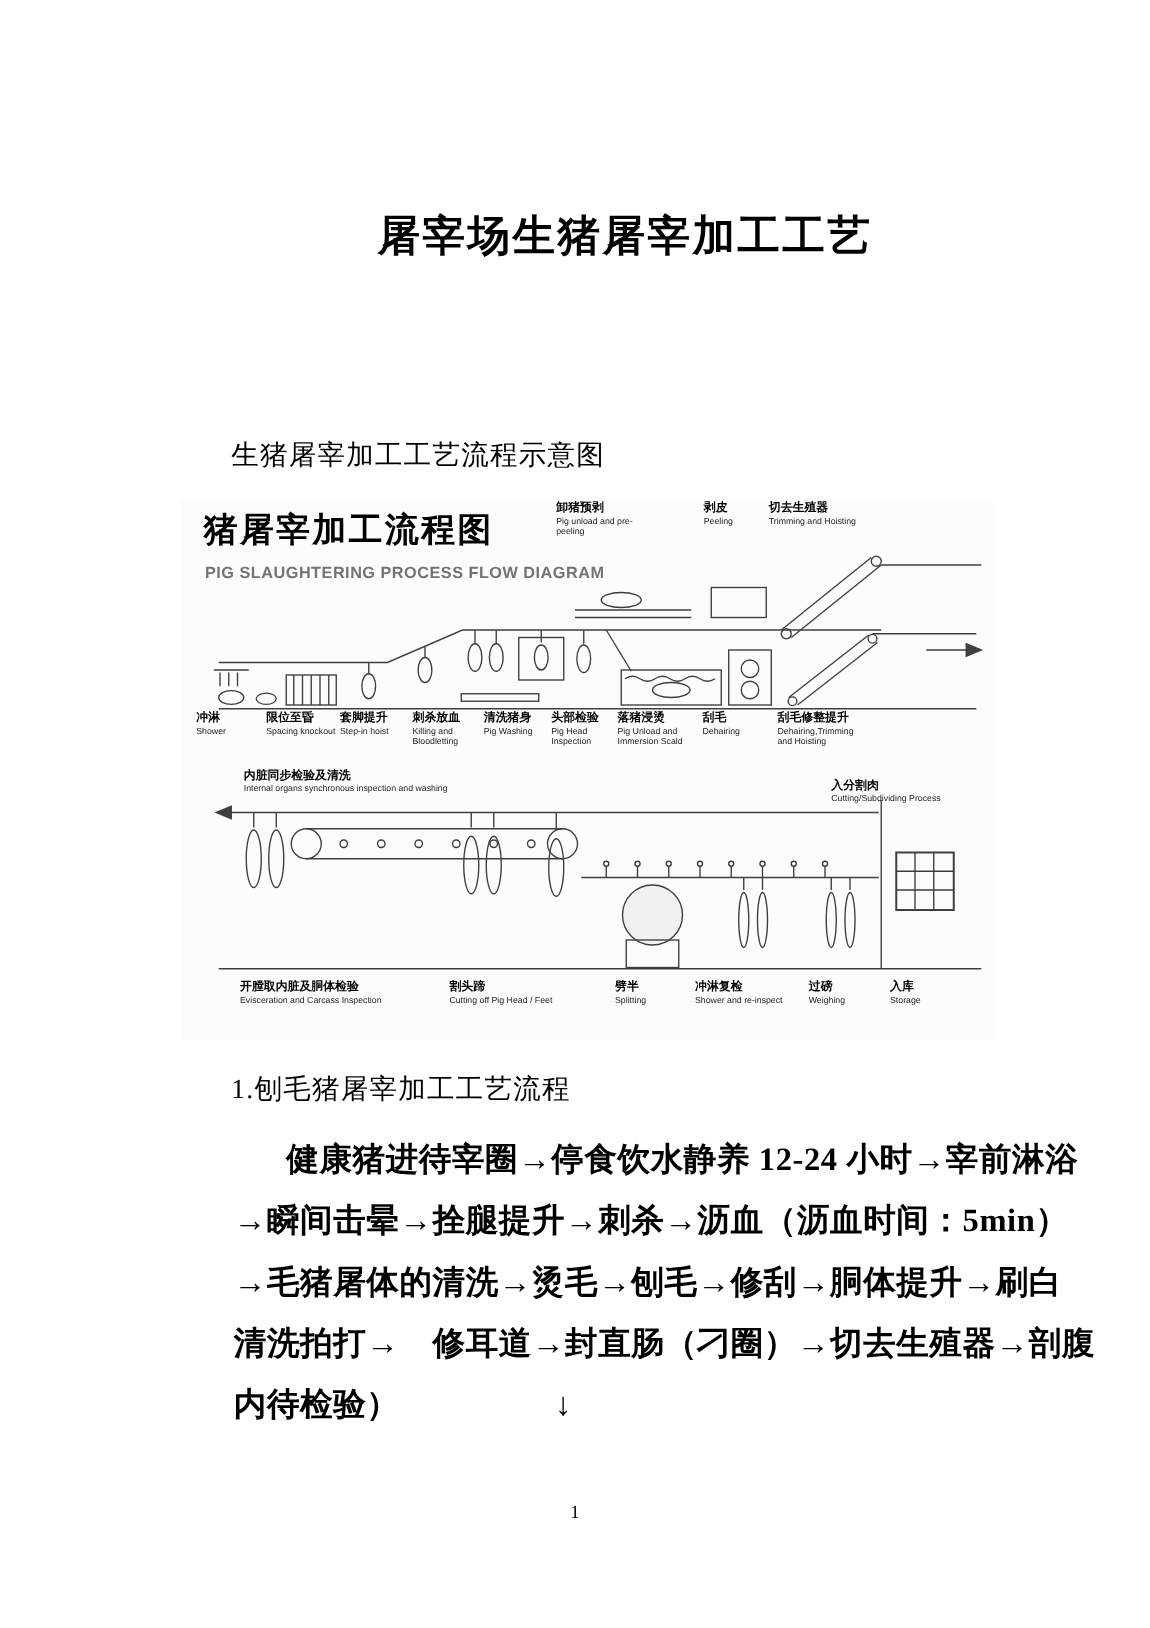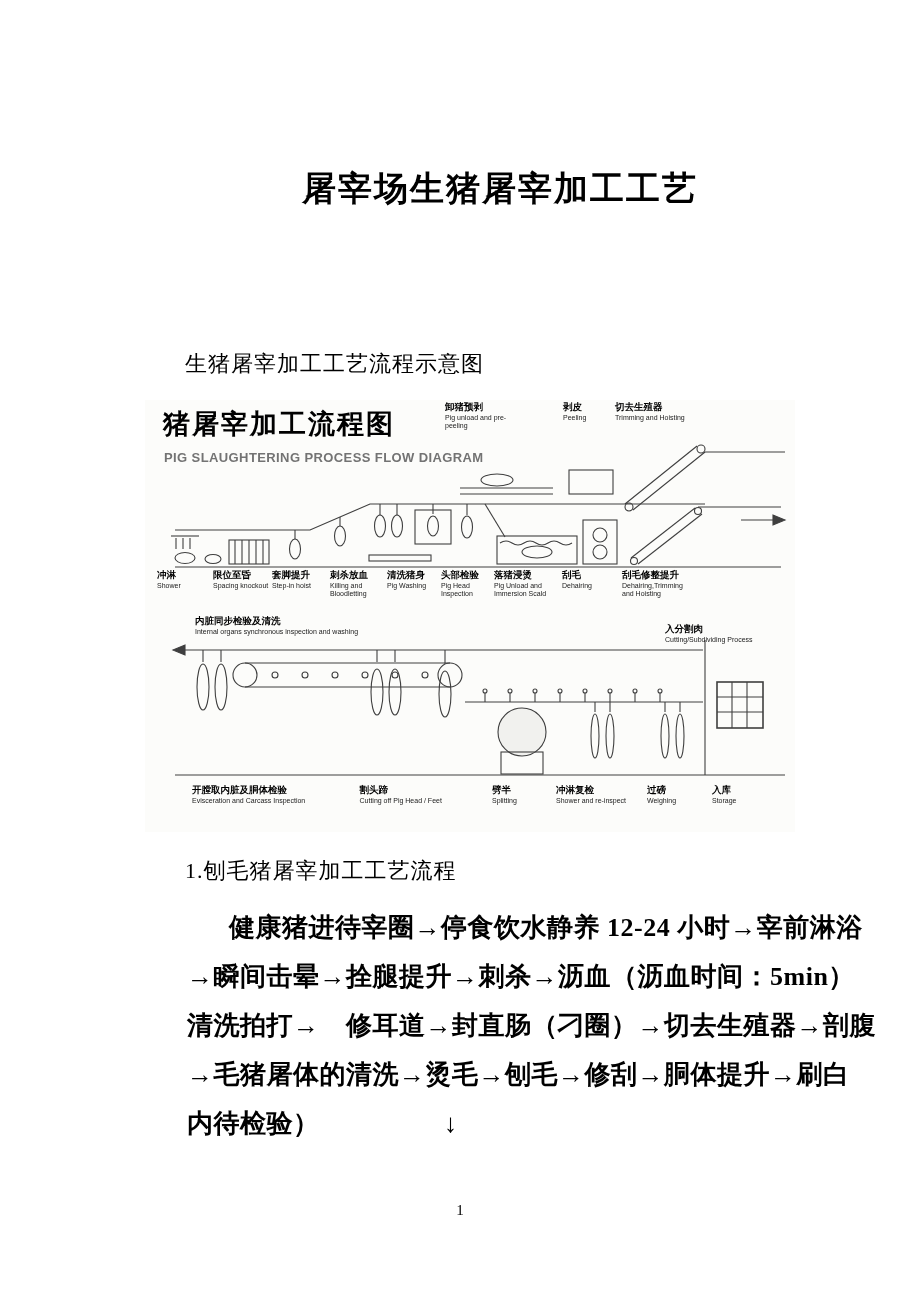--- a/index.html
+++ b/index.html
@@ -295,22 +295,22 @@
       <div class="cn">入库</div>
       <div class="en">Storage</div>
     </div>
   </div>
 
   <p class="section-heading">1.刨毛猪屠宰加工工艺流程</p>
 
   <div class="body-text">
     <p class="indent">健康猪进待宰圈→停食饮水静养 12-24 小时→宰前淋浴</p>
     <p>→瞬间击晕→拴腿提升→刺杀→沥血（沥血时间：5min）</p>
+    <p>→毛猪屠体的清洗→烫毛→刨毛→修刮→胴体提升→刷白</p>
     <p>清洗拍打→　修耳道→封直肠（刁圈）→切去生殖器→剖腹</p>
-    <p>→毛猪屠体的清洗→烫毛→刨毛→修刮→胴体提升→刷白</p>
     <p>
       <span>内待检验）</span>
       <span class="down-arrow">↓</span>
     </p>
   </div>
 
   <div class="page-number">1</div>
 
 </div>
 

